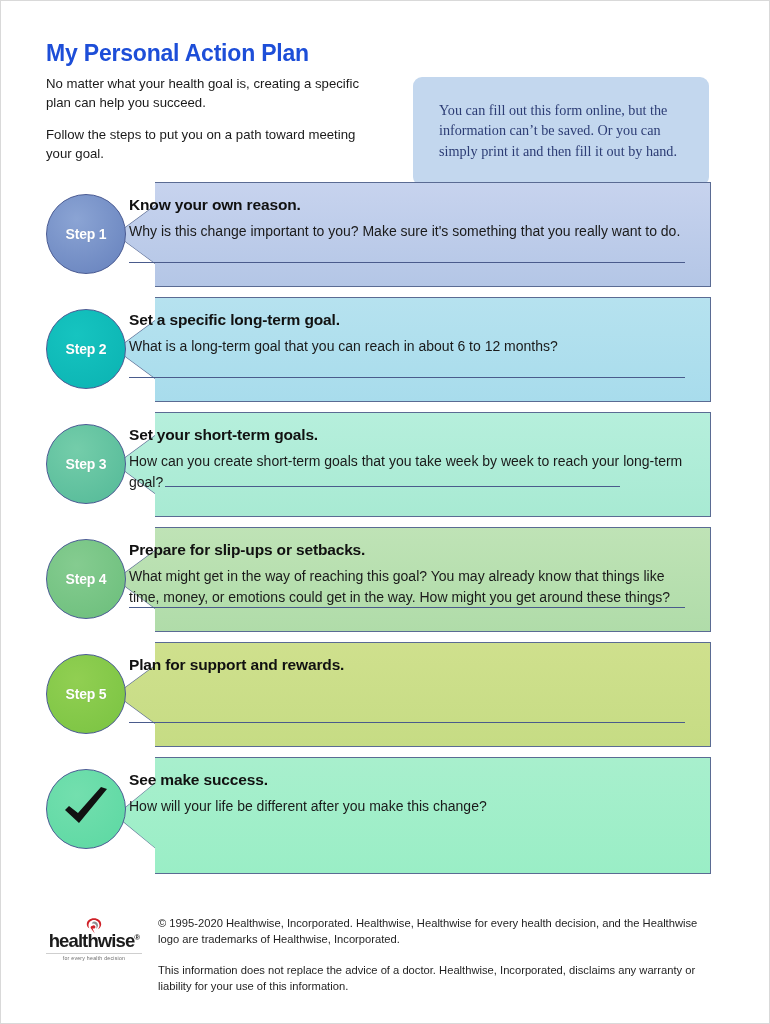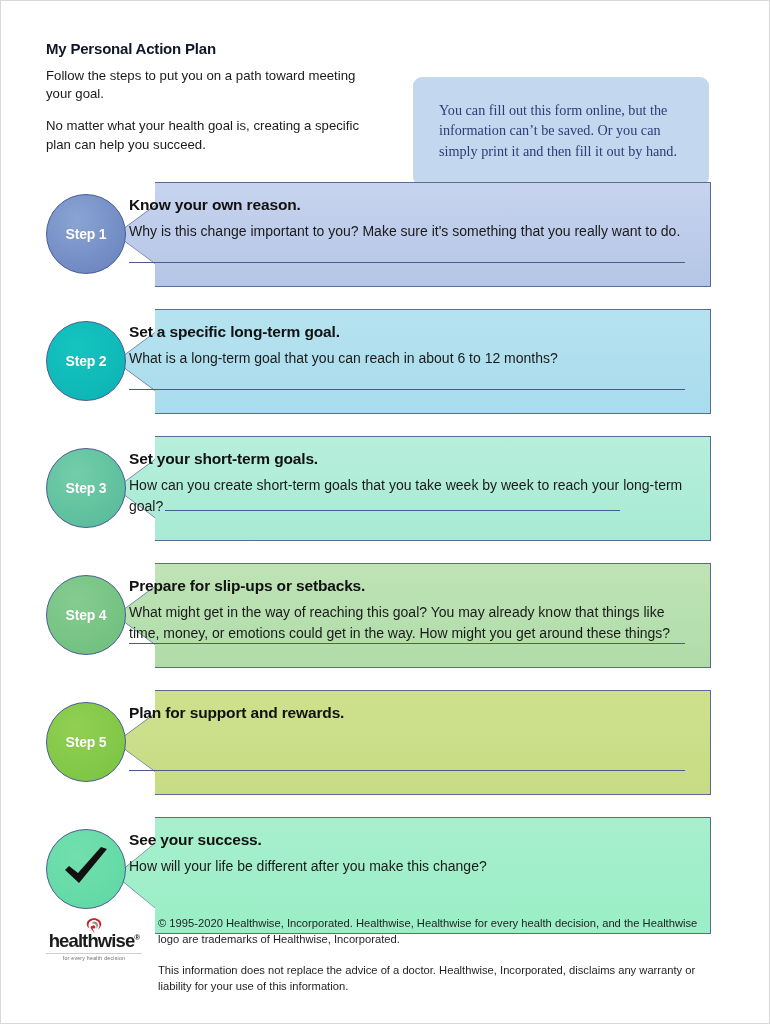--- a/index.html
+++ b/index.html
@@ -23,23 +23,23 @@
   }
 
   
   .header {
     position: absolute;
     left: 45px;
     top: 40px;
     width: 350px;
   }
   .page-title {
-    font-size: 15px;
+    font-size: 23px;
     font-weight: bold;
-    color: #0f172a;
+    color: #1d4ed8;
     letter-spacing: -0.2px;
     margin: 0 0 9px 0;
     line-height: 1.1;
   }
   .intro-para {
     font-size: 13.2px;
     color: #1a1a1a;
     line-height: 1.42;
     margin: 0 0 13px 0;
     max-width: 335px;
@@ -69,21 +69,21 @@
   .steps {
     position: absolute;
     left: 45px;
     top: 181px;
     width: 665px;
   }
 
   .step-row {
     position: relative;
     height: 105px;
-    margin-bottom: 22px;
+    margin-bottom: 10px;
   }
   .step-row.tall { height: 117px; margin-bottom: 0; }
   
   .card-outline {
     position: absolute;
     left: 69px; top: 0; right: 0; bottom: 0;
     background: #5a6b93;
     -webkit-clip-path: polygon(
         40px 0,  100% 0,  100% 100%,  40px 100%,  40px 78%,  0 50%,  40px 22%);
     clip-path: polygon(
@@ -206,22 +206,22 @@
   }
   .footer-para:last-child { margin-bottom: 0; }
 </style>
 </head>
 <body>
 
 <div class="page">
 
   <div class="header">
     <h1 class="page-title">My Personal Action Plan</h1>
+    <p class="intro-para">No matter what your health goal is, creating a specific plan can help you succeed.</p>
     <p class="intro-para">Follow the steps to put you on a path toward meeting your goal.</p>
-    <p class="intro-para">No matter what your health goal is, creating a specific plan can help you succeed.</p>
   </div>
 
   <div class="notice-box">
     <p class="notice-text">You can fill out this form online, but the information can’t be saved. Or you can simply print it and then fill it out by hand.</p>
   </div>
 
   <div class="steps">
       <div class="step-row">
         <div class="card-outline"></div>
         <div class="card-inner" style="background: linear-gradient(rgb(199, 211, 238) 0%, rgb(180, 198, 230) 100%);"></div>
@@ -277,21 +277,21 @@
           <div class="answer-line pos-a"></div>
         </div>
         <div class="step-circle" style="background: radial-gradient(circle at 38% 32%, rgb(145, 207, 82) 0%, rgb(125, 197, 68) 85%);">
           <span class="step-circle-label">Step 5</span>
         </div>
       </div>
       <div class="step-row tall">
         <div class="card-outline"></div>
         <div class="card-inner" style="background: linear-gradient(rgb(168, 239, 205) 0%, rgb(154, 238, 198) 100%);"></div>
         <div class="card-body">
-          <div class="step-title">See your success.</div>
+          <div class="step-title">See make success.</div>
           <p class="step-prompt">How will your life be different after you make this change?</p>
         </div>
         <div class="step-circle" style="background: radial-gradient(circle at 38% 32%, rgb(115, 223, 174) 0%, rgb(95, 217, 164) 85%);">
           <svg class="check-mark" viewBox="0 0 52 52">
             <path d="M5 27 L19 40 L47 6 L41 4 L18 30 L9 23 Z" fill="#111111"></path>
           </svg>
         </div>
       </div>
     </div>
 

